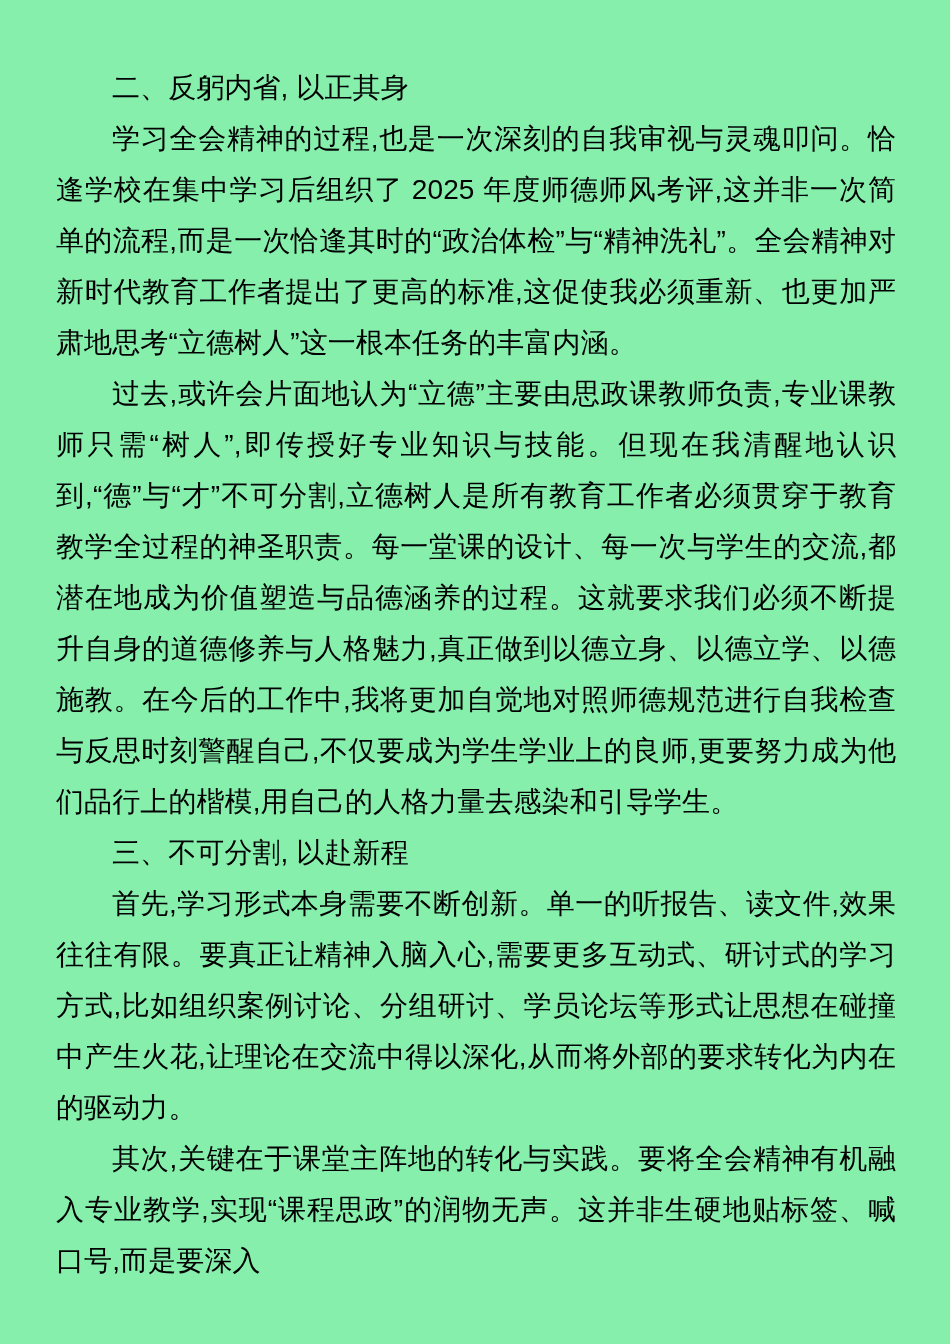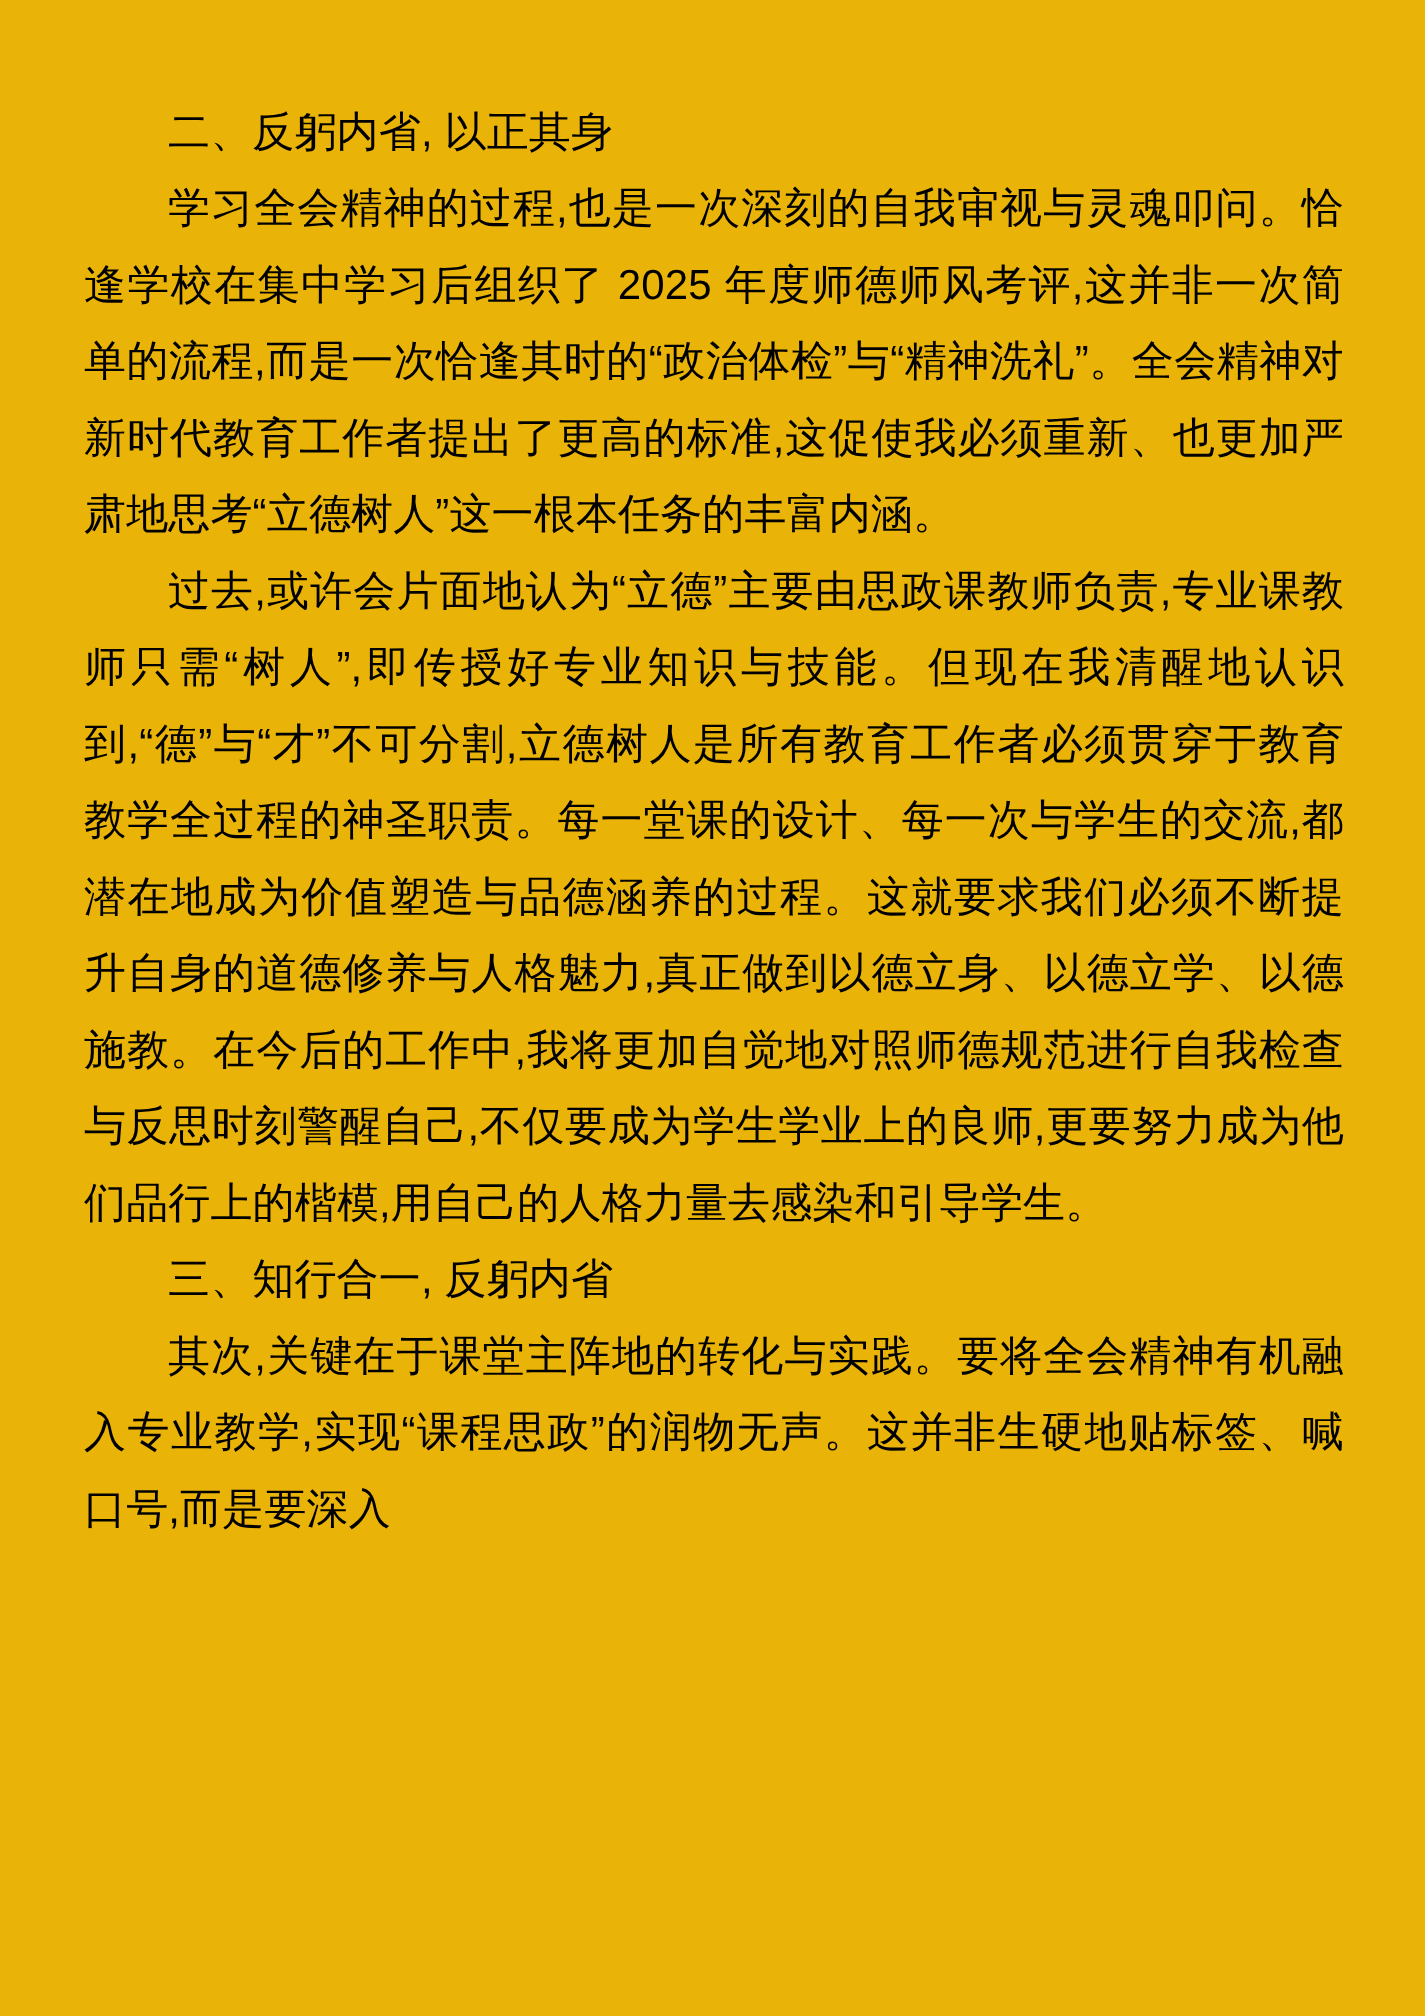--- a/index.html
+++ b/index.html
@@ -4,21 +4,21 @@
 <style>
   html, body {
     margin: 0;
     padding: 0;
     background: #ffffff;
   }
   .page {
     position: relative;
     width: 950px;
     height: 1344px;
-    background: #eab308;
+    background: #86efac;
     overflow: hidden;
     box-sizing: border-box;
   }
   .doc-body {
     position: absolute;
     left: 56px;
     top: 62px;
     width: 840px;
   }
   .para {
@@ -48,20 +48,21 @@
 
 <div class="page">
   <div class="doc-body">
 
     <p class="para heading">二、反躬内省, 以正其身</p>
 
     <p class="para indent">学习全会精神的过程,也是一次深刻的自我审视与灵魂叩问。恰逢学校在集中学习后组织了 2025 年度师德师风考评,这并非一次简单的流程,而是一次恰逢其时的“政治体检”与“精神洗礼”。全会精神对新时代教育工作者提出了更高的标准,这促使我必须重新、也更加严肃地思考“立德树人”这一根本任务的丰富内涵。</p>
 
     <p class="para indent">过去,或许会片面地认为“立德”主要由思政课教师负责,专业课教师只需“树人”,即传授好专业知识与技能。但现在我清醒地认识到,“德”与“才”不可分割,立德树人是所有教育工作者必须贯穿于教育教学全过程的神圣职责。每一堂课的设计、每一次与学生的交流,都潜在地成为价值塑造与品德涵养的过程。这就要求我们必须不断提升自身的道德修养与人格魅力,真正做到以德立身、以德立学、以德施教。在今后的工作中,我将更加自觉地对照师德规范进行自我检查与反思时刻警醒自己,不仅要成为学生学业上的良师,更要努力成为他们品行上的楷模,用自己的人格力量去感染和引导学生。</p>
 
-    <p class="para heading">三、知行合一, 反躬内省</p>
+    <p class="para heading">三、不可分割, 以赴新程</p>
 
 
+    <p class="para indent">首先,学习形式本身需要不断创新。单一的听报告、读文件,效果往往有限。要真正让精神入脑入心,需要更多互动式、研讨式的学习方式,比如组织案例讨论、分组研讨、学员论坛等形式让思想在碰撞中产生火花,让理论在交流中得以深化,从而将外部的要求转化为内在的驱动力。</p>
 
     <p class="para indent">其次,关键在于课堂主阵地的转化与实践。要将全会精神有机融入专业教学,实现“课程思政”的润物无声。这并非生硬地贴标签、喊口号,而是要深入</p>
 
   </div>
 </div>
 
 </body></html>

